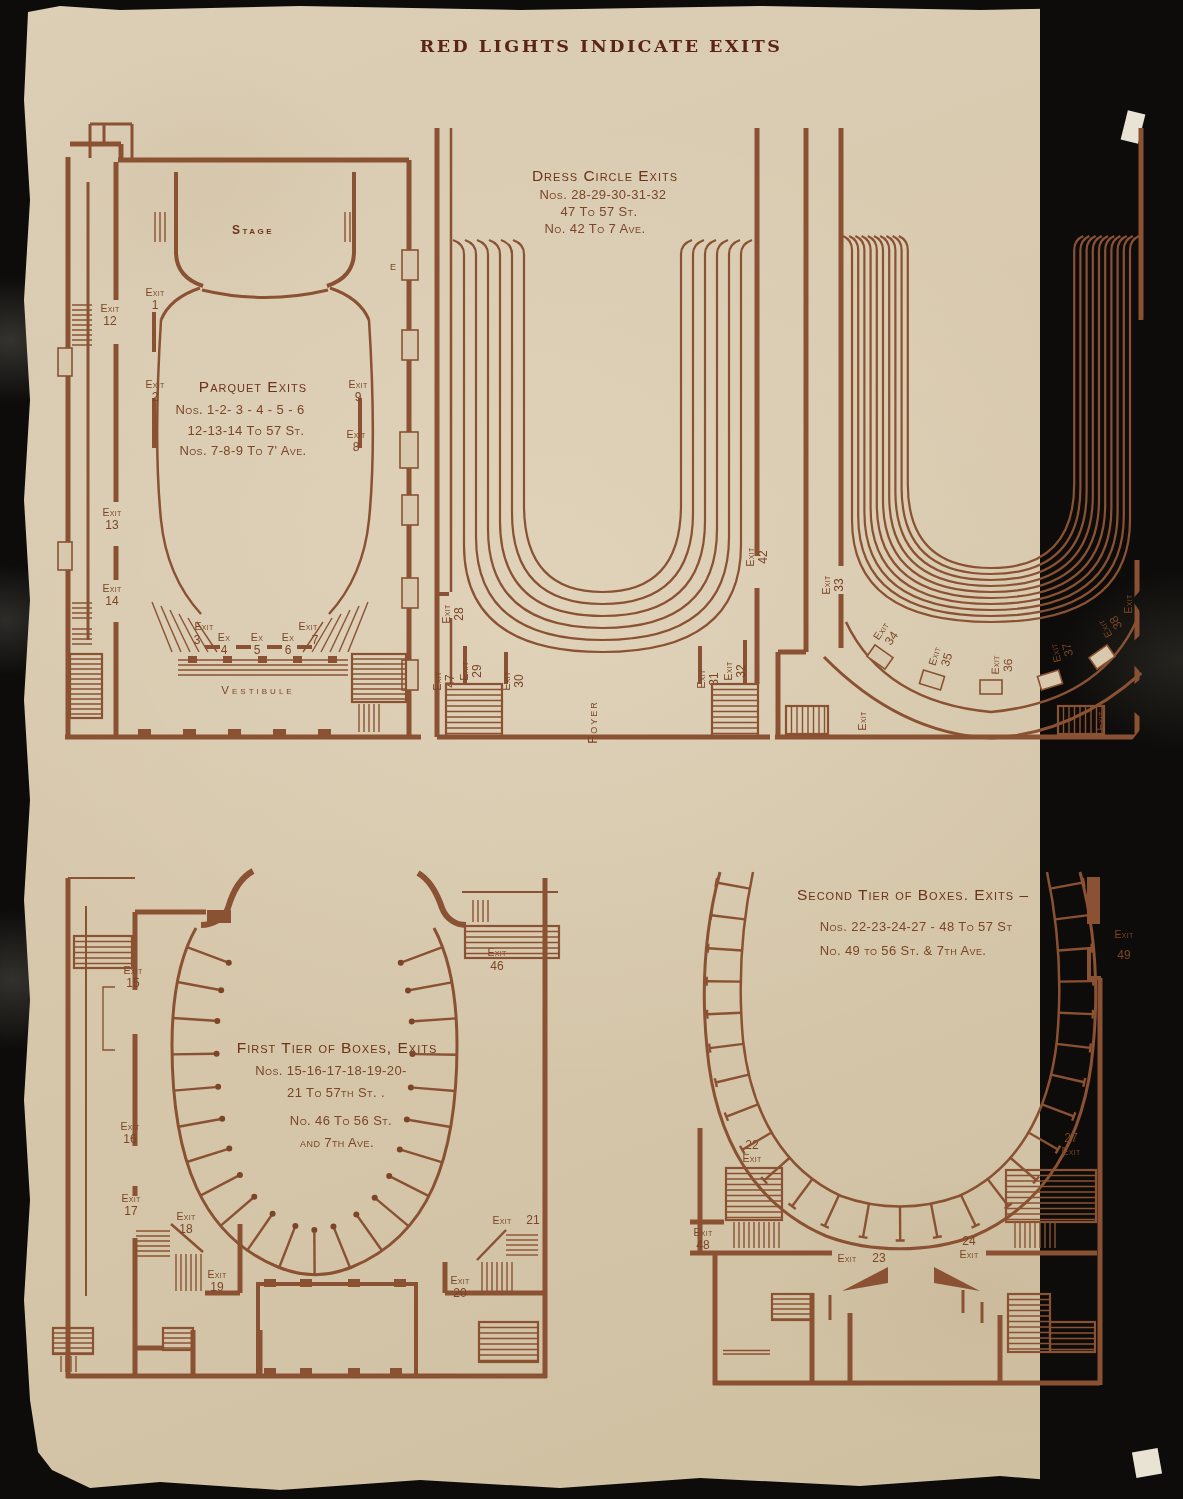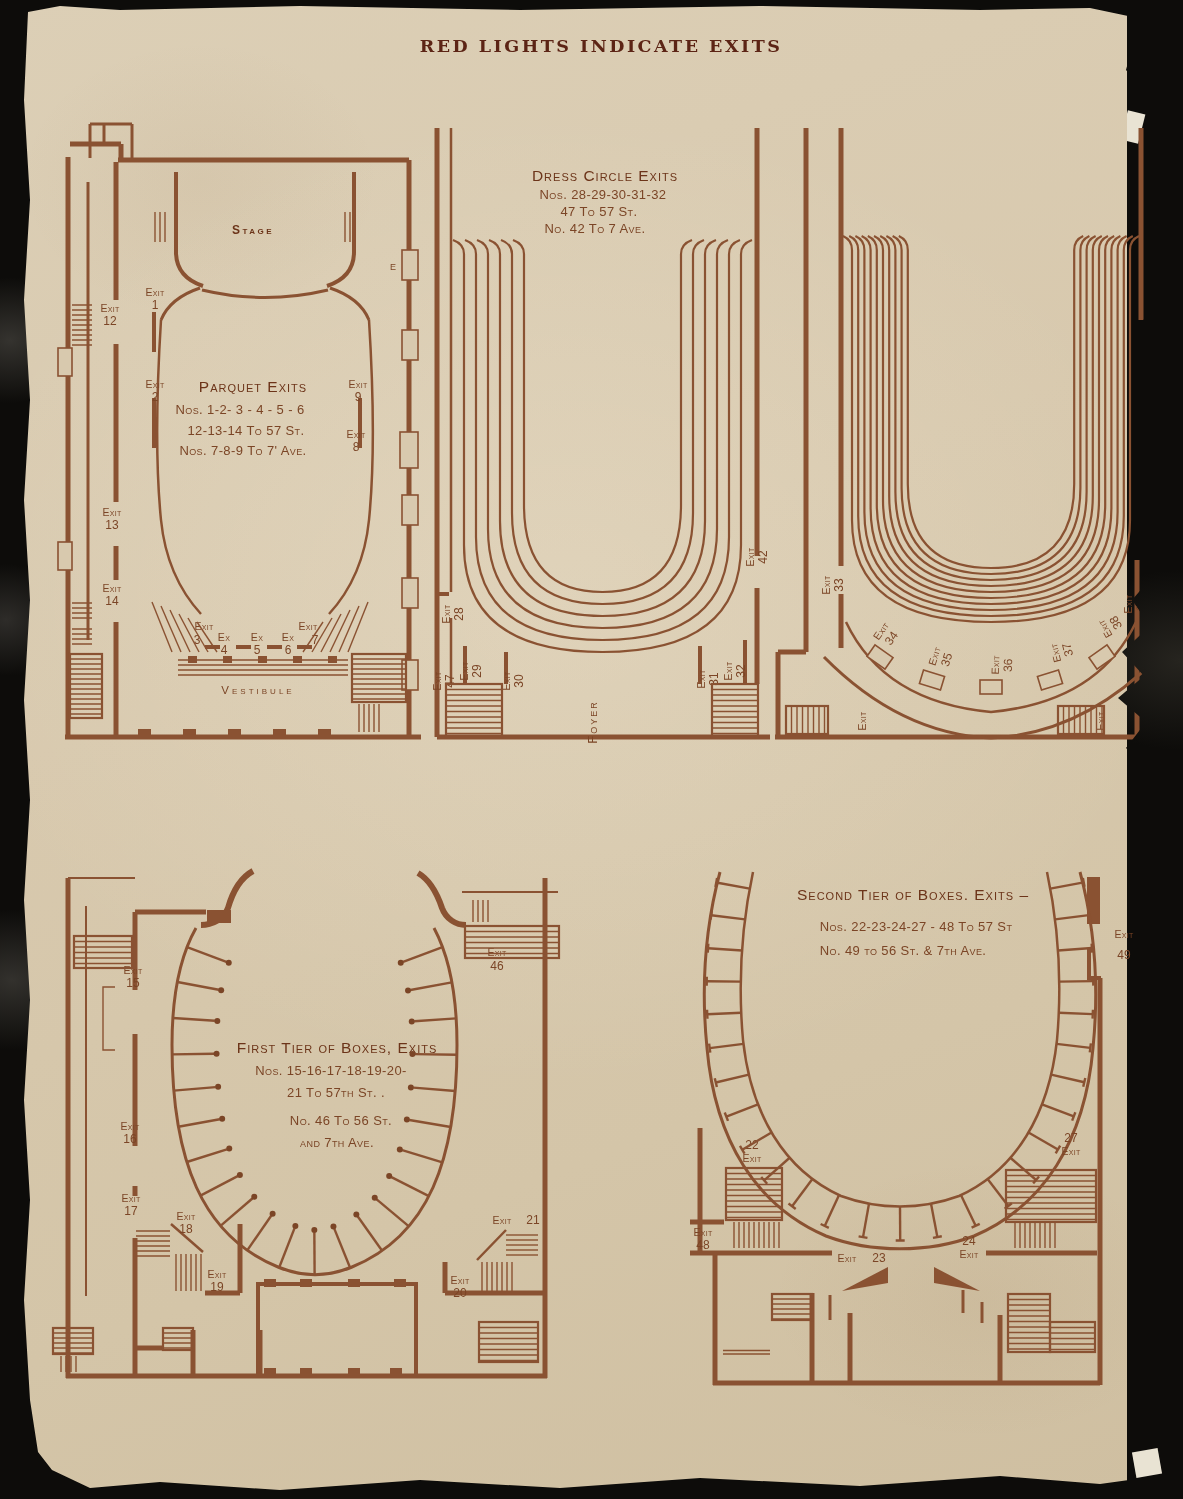--- a/index.html
+++ b/index.html
@@ -8,21 +8,21 @@
     background:
       radial-gradient(120px 90px at 10px 340px, #35332f 0%, rgba(53,51,47,0) 70%),
       radial-gradient(100px 80px at 6px 620px, #2e2c29 0%, rgba(46,44,41,0) 70%),
       radial-gradient(140px 100px at 12px 980px, #33312d 0%, rgba(51,49,45,0) 70%),
       radial-gradient(160px 120px at 1180px 660px, #26241f 0%, rgba(38,36,31,0) 75%),
       #0d0c0a;
     font-family:"Liberation Sans",sans-serif;
   }
   .shard{position:absolute;background:#e9e3d3;}
   .paper{
-    position:absolute;left:0;top:0;width:1127px;height:1499px;
+    position:absolute;left:0;top:0;width:1040px;height:1499px;
     background:
       radial-gradient(900px 700px at 560px 600px, rgba(255,250,235,0.20), rgba(255,250,235,0) 70%),
       radial-gradient(300px 200px at 980px 1300px, rgba(120,80,40,0.06), rgba(120,80,40,0) 70%),
       radial-gradient(260px 200px at 200px 180px, rgba(120,80,40,0.05), rgba(120,80,40,0) 70%),
       linear-gradient(160deg,#dccfb6 0%,#d8c9ae 40%,#d4c5a8 72%,#cfbfa1 100%);
     clip-path: polygon(28px 12px,60px 6px,120px 10px,300px 6px,520px 10px,760px 6px,980px 10px,1090px 8px,1128px 16px,
       1134px 40px,1126px 70px,1150px 96px,1156px 140px,1144px 180px,1154px 220px,1148px 260px,1158px 300px,1136px 330px,
       1150px 360px,1140px 392px,1156px 420px,1150px 460px,1160px 500px,1148px 536px,1158px 570px,1132px 600px,1150px 626px,
       1122px 652px,1144px 676px,1118px 698px,1146px 722px,1126px 748px,1152px 772px,1158px 820px,1144px 864px,1156px 910px,
       1150px 960px,1160px 1010px,1150px 1060px,1162px 1110px,1150px 1160px,1162px 1210px,1152px 1260px,1164px 1310px,

